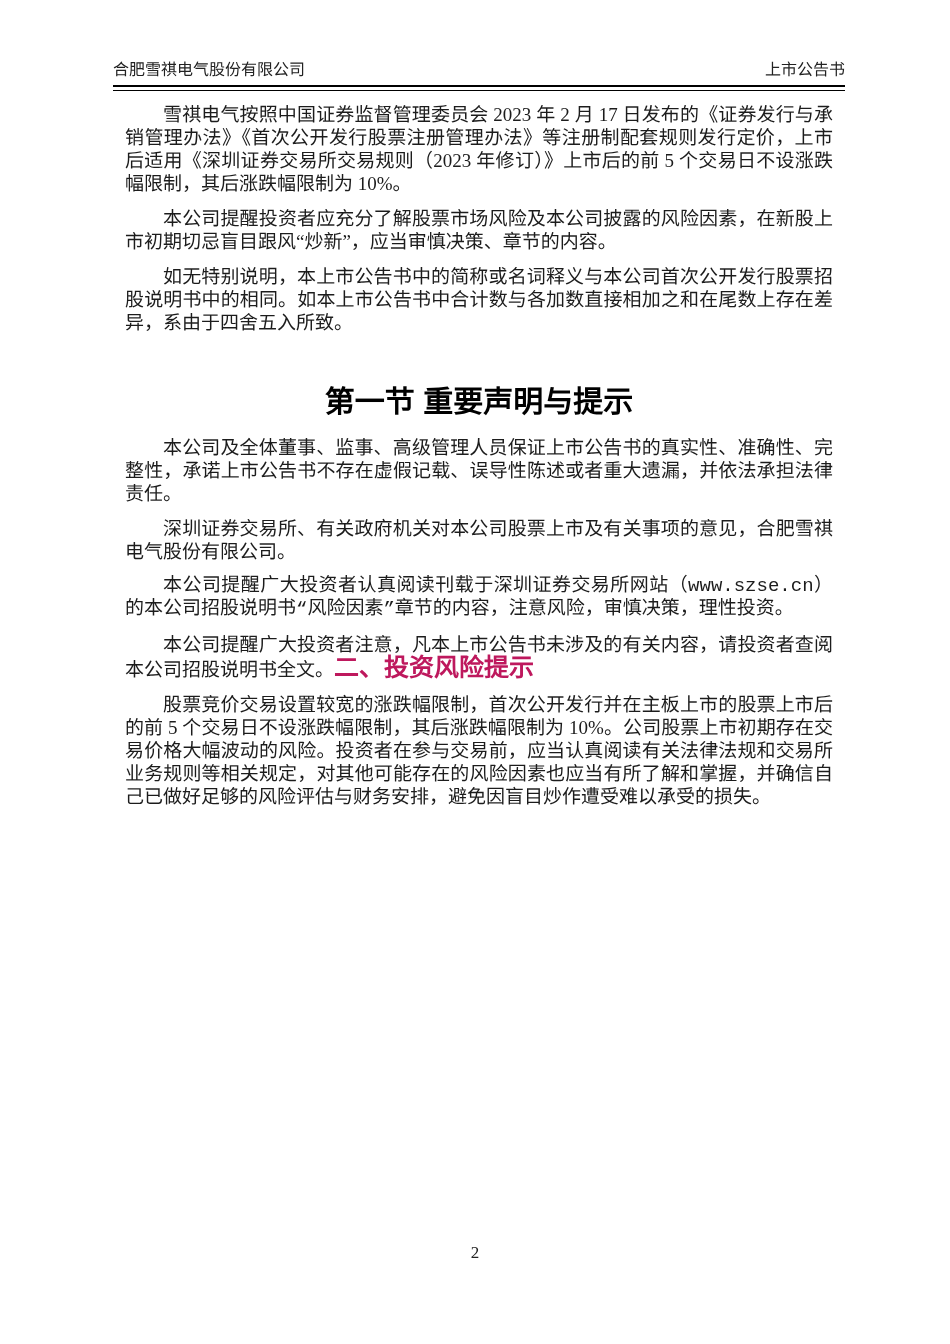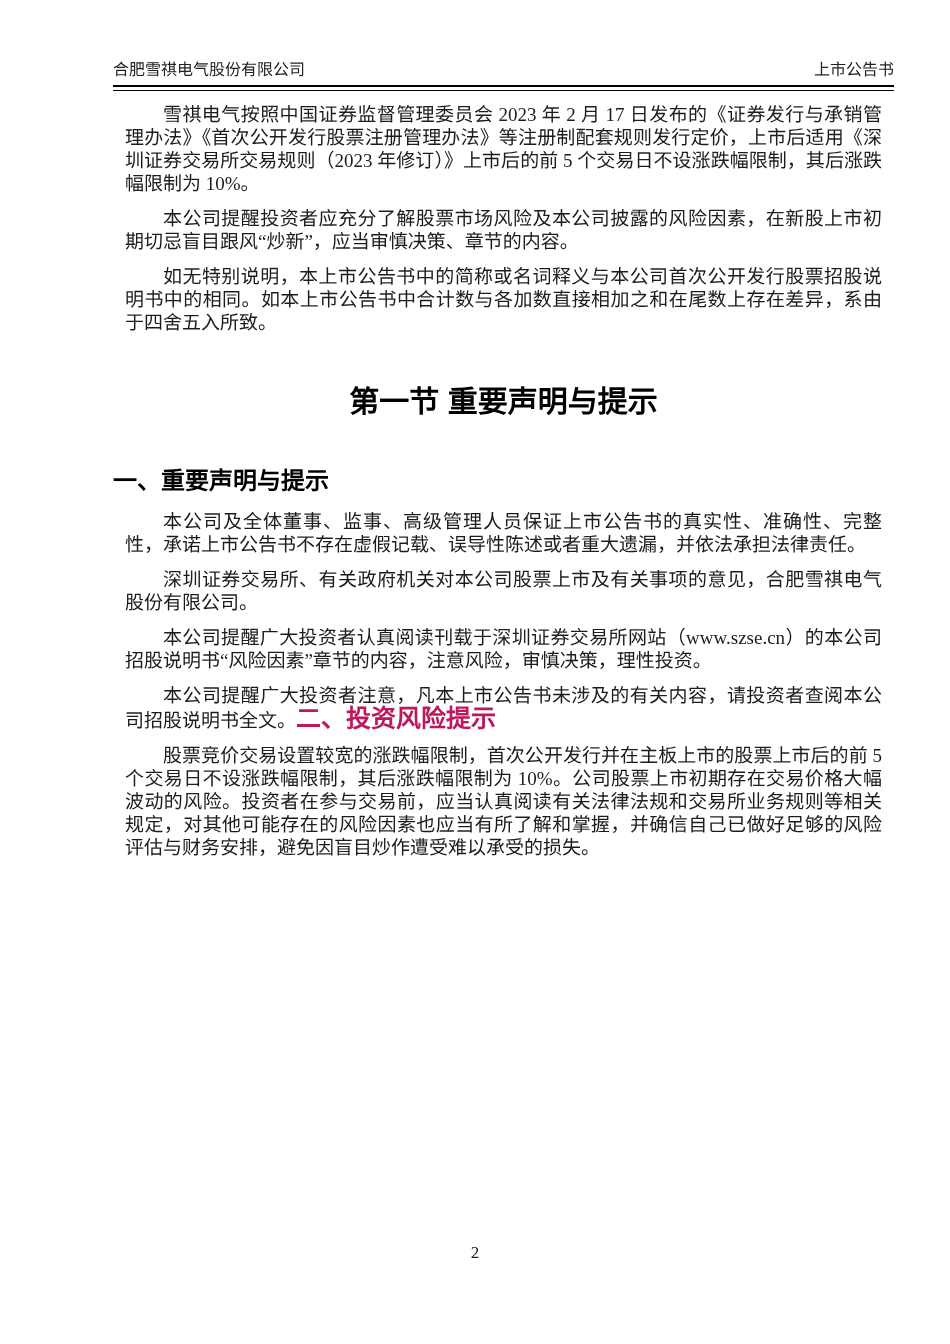--- a/index.html
+++ b/index.html
@@ -7,21 +7,21 @@
     padding: 0;
     background: #ffffff;
   }
   .page {
     position: relative;
     width: 950px;
     height: 1344px;
     margin: 0 auto;
     background: #ffffff;
     box-sizing: border-box;
-    padding: 58px 56px 0 113px;
+    padding: 58px 105px 0 113px;
     font-family: "Liberation Serif", "DejaVu Serif", serif;
     color: #1c1c1c;
     overflow: hidden;
   }
   .doc-header {
     display: flex;
     justify-content: space-between;
     align-items: flex-end;
     font-size: 16px;
     line-height: 24px;
@@ -55,21 +55,21 @@
   .section-heading {
     font-family: "Liberation Sans", "DejaVu Sans", sans-serif;
     font-weight: bold;
     font-size: 24px;
     line-height: 34px;
     color: #000000;
     margin: 40px 0 0 0;
   }
   .p4 { margin-top: 22px; }
   .p5 { margin-top: 46px; }
-  .p6 { margin-top: 14px; }
+  .p6 { margin-top: 14px; font-family: Liberation Mono, monospace; }
   .p7 { margin-top: 12px; line-height: 38px; }
   .inline-heading {
     font-family: "Liberation Sans", "DejaVu Sans", sans-serif;
     font-weight: bold;
     font-size: 25px;
     color: #be185d;
     white-space: nowrap;
   }
   .sub-heading {
     font-family: "Liberation Sans", "DejaVu Sans", sans-serif;
@@ -105,21 +105,20 @@
   <div class="header-rule"></div>
 
   <p class="body-text p1">雪祺电气按照中国证券监督管理委员会 2023 年 2 月 17 日发布的《证券发行与承销管理办法》《首次公开发行股票注册管理办法》等注册制配套规则发行定价，上市后适用《深圳证券交易所交易规则（2023 年修订）》上市后的前 5 个交易日不设涨跌幅限制，其后涨跌幅限制为 10%。</p>
 
   <p class="body-text p2">本公司提醒投资者应充分了解股票市场风险及本公司披露的风险因素，在新股上市初期切忌盲目跟风“炒新”，应当审慎决策、章节的内容。</p>
 
   <p class="body-text p3">如无特别说明，本上市公告书中的简称或名词释义与本公司首次公开发行股票招股说明书中的相同。如本上市公告书中合计数与各加数直接相加之和在尾数上存在差异，系由于四舍五入所致。</p>
 
   <h1 class="chapter-title">第一节 重要声明与提示</h1>
 
-  <h2 class="section-heading">一、重要声明与提示</h2>
 
   <p class="body-text p4">本公司及全体董事、监事、高级管理人员保证上市公告书的真实性、准确性、完整性，承诺上市公告书不存在虚假记载、误导性陈述或者重大遗漏，并依法承担法律责任。</p>
 
   <p class="body-text p5">深圳证券交易所、有关政府机关对本公司股票上市及有关事项的意见，合肥雪祺电气股份有限公司。</p>
 
   <p class="body-text p6">本公司提醒广大投资者认真阅读刊载于深圳证券交易所网站（www.szse.cn）的本公司招股说明书“风险因素”章节的内容，注意风险，审慎决策，理性投资。</p>
 
   <p class="body-text p7"><span>本公司提醒广大投资者注意，凡本上市公告书未涉及的有关内容，请投资者查阅本公司招股说明书全文。</span><span class="inline-heading">二、投资风险提示</span></p>
 
 

